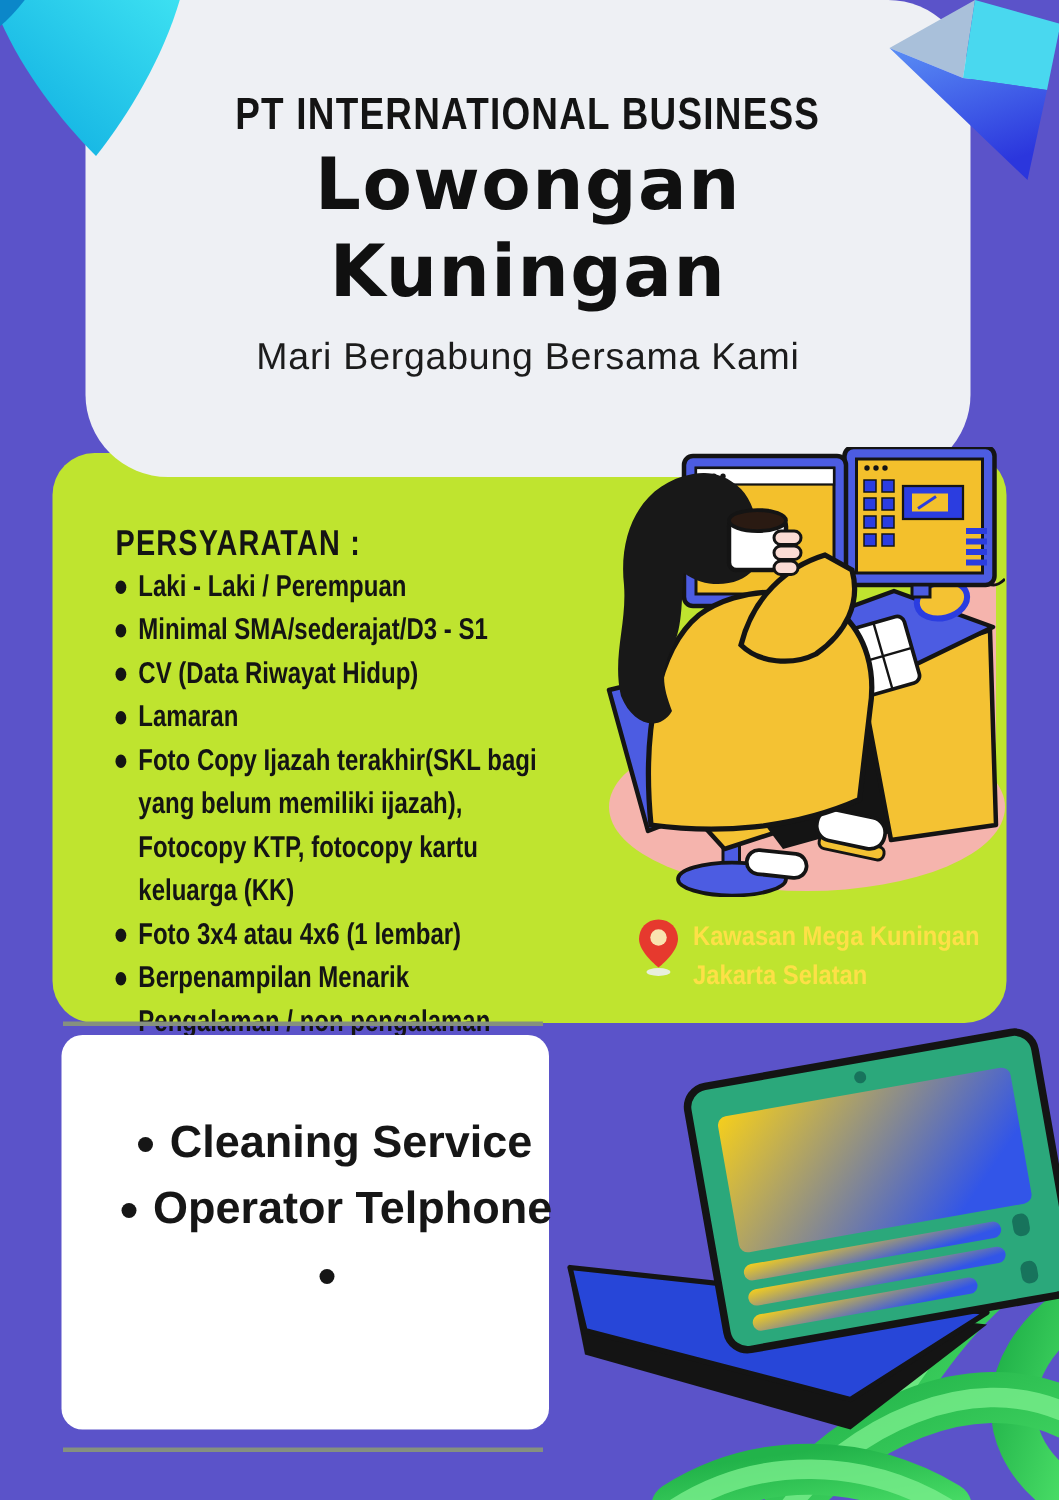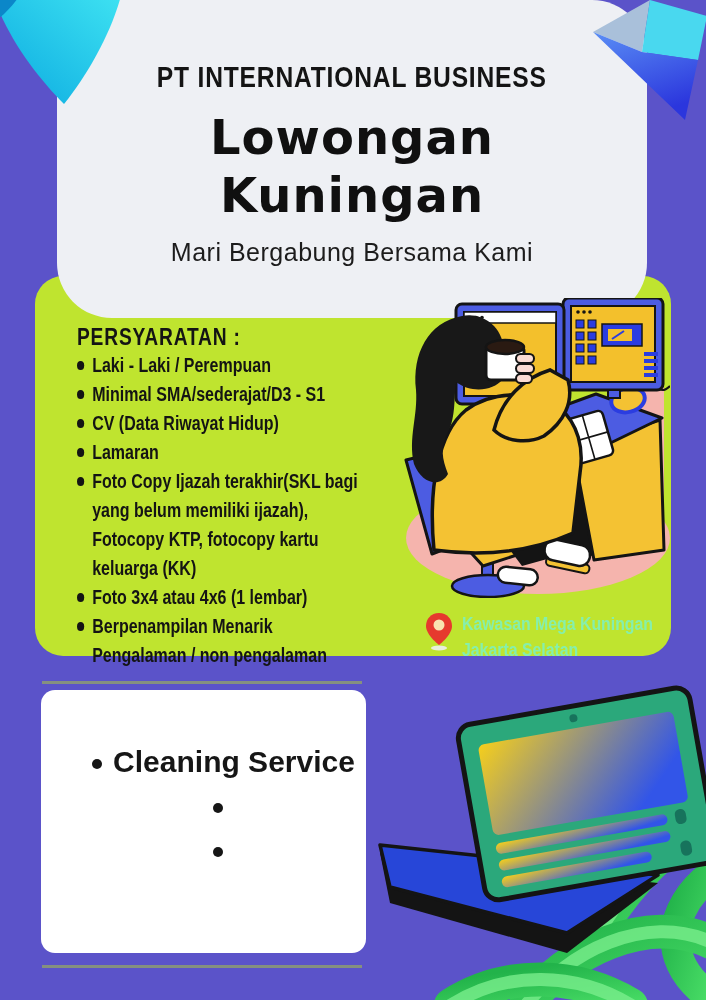--- a/index.html
+++ b/index.html
@@ -8,44 +8,44 @@
     background:#5b53c9; overflow:hidden;
     font-family:"Liberation Sans", sans-serif; color:#141414;
   }
   
   .header-card {
     position:absolute; left:57px; top:0; width:590px; height:318px;
     background:#eef0f4; border-radius:55px; z-index:2; text-align:center;
   }
   .company { margin-top:60px; font-size:30px; font-weight:bold; letter-spacing:1px; color:#141414;text-decoration:underline; }
   .cond-c { display:inline-block; transform:scaleX(0.82); transform-origin:center; white-space:nowrap; }
-  .big-title { margin-top:14px; font-family:"DejaVu Sans", sans-serif; font-weight:bold;
+  .big-title { font-family:"DejaVu Sans", sans-serif; font-weight:bold;
     font-size:48px; line-height:58px; color:#101010; letter-spacing:1px; }
   .big-title span { display:block; }
   .subtitle { margin-top:14px; font-size:25px; color:#1c1c1c; letter-spacing:0.5px; }
 
   
   .green-card {
-    position:absolute; left:35px; top:276px; width:636px; height:380px;
+    position:absolute; left:35px; top:302px; width:636px; height:380px;
     background:#bfe42f; border-radius:28px; z-index:1;
   }
   .req {
     position:absolute; left:42px; top:47px; width:356px;
     transform:scaleX(0.8); transform-origin:0 0;
     font-weight:bold; color:#141414;
   }
   .req-heading { font-size:24px; line-height:28px; letter-spacing:1px; }
   .req ul { list-style:none; margin:0; padding:0; }
   .req li { display:flex; gap:10px; font-size:20px; line-height:29px; }
   .req .dot { flex:none; width:9px; height:9px; border-radius:50%; background:#141414; margin-top:10px; }
   .req li .txt { width:335px; }
 
   
   .location { position:absolute; left:425px; top:611px; display:flex; gap:9px; z-index:4; align-items:flex-start; }
-  .loc-text { font-weight:bold; font-size:18px; line-height:26px; color:#86efac; }
+  .loc-text { font-weight:bold; font-size:18px; line-height:26px; color:#fde047; }
   .loc-text span { display:block; transform:scaleX(0.88); transform-origin:0 50%; white-space:nowrap; }
 
   
   .divider { position:absolute; left:42px; width:320px; height:3px; background:#85907f; z-index:1; }
   .divider.top { top:681px; }
   .divider.bottom { top:965px; }
 
   
   .positions-card {
     position:absolute; left:41px; top:690px; width:325px; height:263px;
@@ -248,21 +248,21 @@
       <span>Kawasan Mega Kuningan</span>
       <span>Jakarta Selatan</span>
     </div>
   </div>
 
   <div class="divider top"></div>
   <div class="divider bottom"></div>
 
   <div class="positions-card">
     <div class="pos-row"><span class="pdot"></span><span>Cleaning Service</span></div>
-    <div class="pos-row"><span class="pdot"></span></div>
+    <div class="pos-row"><span class="pdot"></span><span>Operator Telphone</span></div>
     <div class="pos-row"><span class="pdot"></span></div>
   </div>
 
   <svg class="svg-abs spiral" width="280" height="330" viewBox="0 0 280 330">
     <defs>
       <linearGradient id="sprGrad" x1="0" y1="0" x2="1" y2="1">
         <stop offset="0" stop-color="#22b34a"></stop>
           <stop offset="1" stop-color="#49dd66"></stop>
       </linearGradient>
     </defs>

